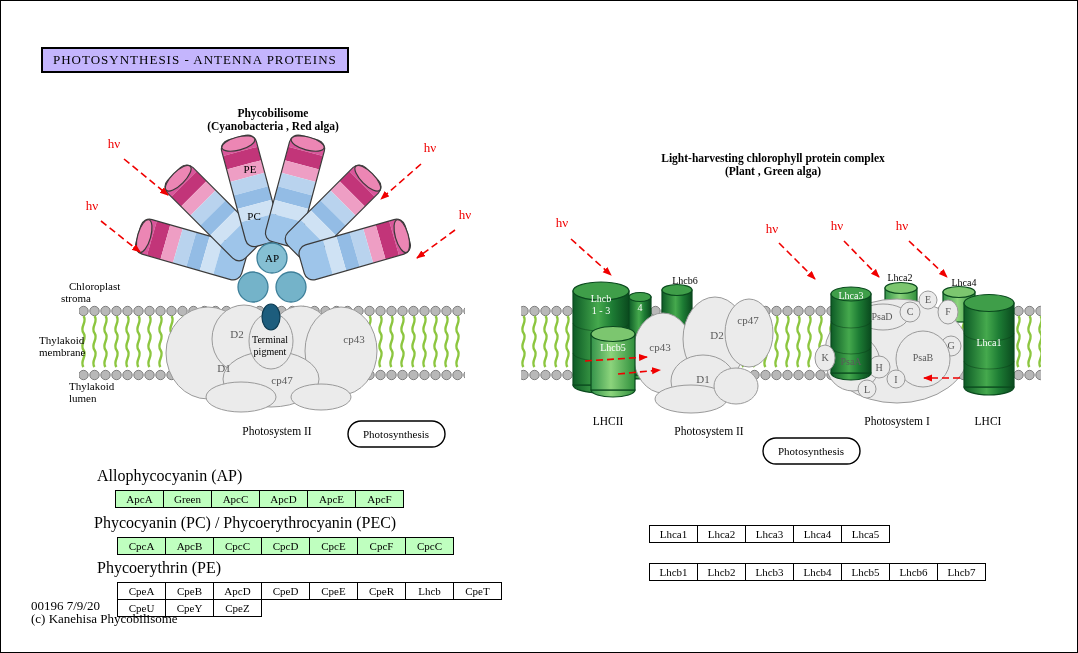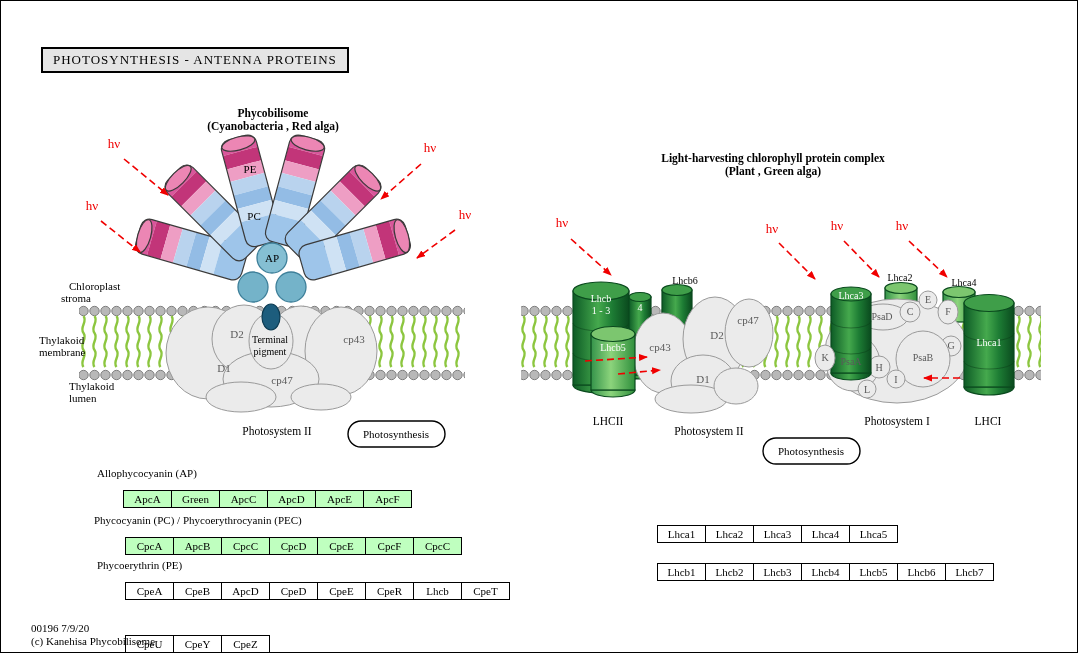--- a/index.html
+++ b/index.html
@@ -1,27 +1,27 @@
 <!DOCTYPE html>
 <html><head>
 <meta charset="utf-8">
 <style>
   html,body{margin:0;padding:0;background:#fff}
   .canvas{position:relative;width:1078px;height:653px;background:#fff;border:1px solid #000;
           font-family:"Liberation Serif",serif;overflow:hidden;box-sizing:border-box}
   .diagram-svg{position:absolute;left:0;top:0}
-  .title-box{position:absolute;left:40px;top:46px;border:2px solid #000;background:#e5e5e5;
+  .title-box{position:absolute;left:40px;top:46px;border:2px solid #000;background:#c4b5fd;
              padding:3px 10px;font-size:13px;letter-spacing:1px;white-space:nowrap}
-  .sec-label{position:absolute;font-size:11px;white-space:nowrap}
+  .sec-label{position:absolute;font-size:16px;white-space:nowrap}
   .generow{position:absolute;display:flex}
   .cell{width:47px;height:16px;border:1px solid #000;margin-left:-1px;display:flex;align-items:center;
         justify-content:center;font-size:11px;background:#fff;box-sizing:content-box}
-  .cell:first-child{margin-left:16px}
+  .cell:first-child{margin-left:8px}
   .cell.green{background:#bfffbf}
-  .footer{position:absolute;left:30px;top:621px;font-size:11px;line-height:13px}
+  .footer{position:absolute;left:30px;top:598px;font-size:13px;line-height:13px}
   
   text{font-family:"Liberation Serif",serif;fill:#000}
   .t11{font-size:11px}.t10{font-size:10px}.t12{font-size:11.5px}
   .b{font-weight:bold}
   .mid{text-anchor:middle}
   .red{fill:#f00000;font-size:13px}
   .gray{fill:#5a5a5a}
   .wht{fill:#ffffff}
 </style>
 </head>
@@ -299,21 +299,21 @@
   <div class="generow" style="left:108px;top:581px">
     <div class="cell">CpeA</div>
     <div class="cell">CpeB</div>
     <div class="cell">ApcD</div>
     <div class="cell">CpeD</div>
     <div class="cell">CpeE</div>
     <div class="cell">CpeR</div>
     <div class="cell">Lhcb</div>
     <div class="cell">CpeT</div>
   </div>
-  <div class="generow" style="left:108px;top:634px">
+  <div class="generow" style="left:108px;top:598px">
     <div class="cell">CpeU</div>
     <div class="cell">CpeY</div>
     <div class="cell">CpeZ</div>
   </div>
 
   <div class="generow" style="left:640px;top:524px">
     <div class="cell">Lhca1</div>
     <div class="cell">Lhca2</div>
     <div class="cell">Lhca3</div>
     <div class="cell">Lhca4</div>

